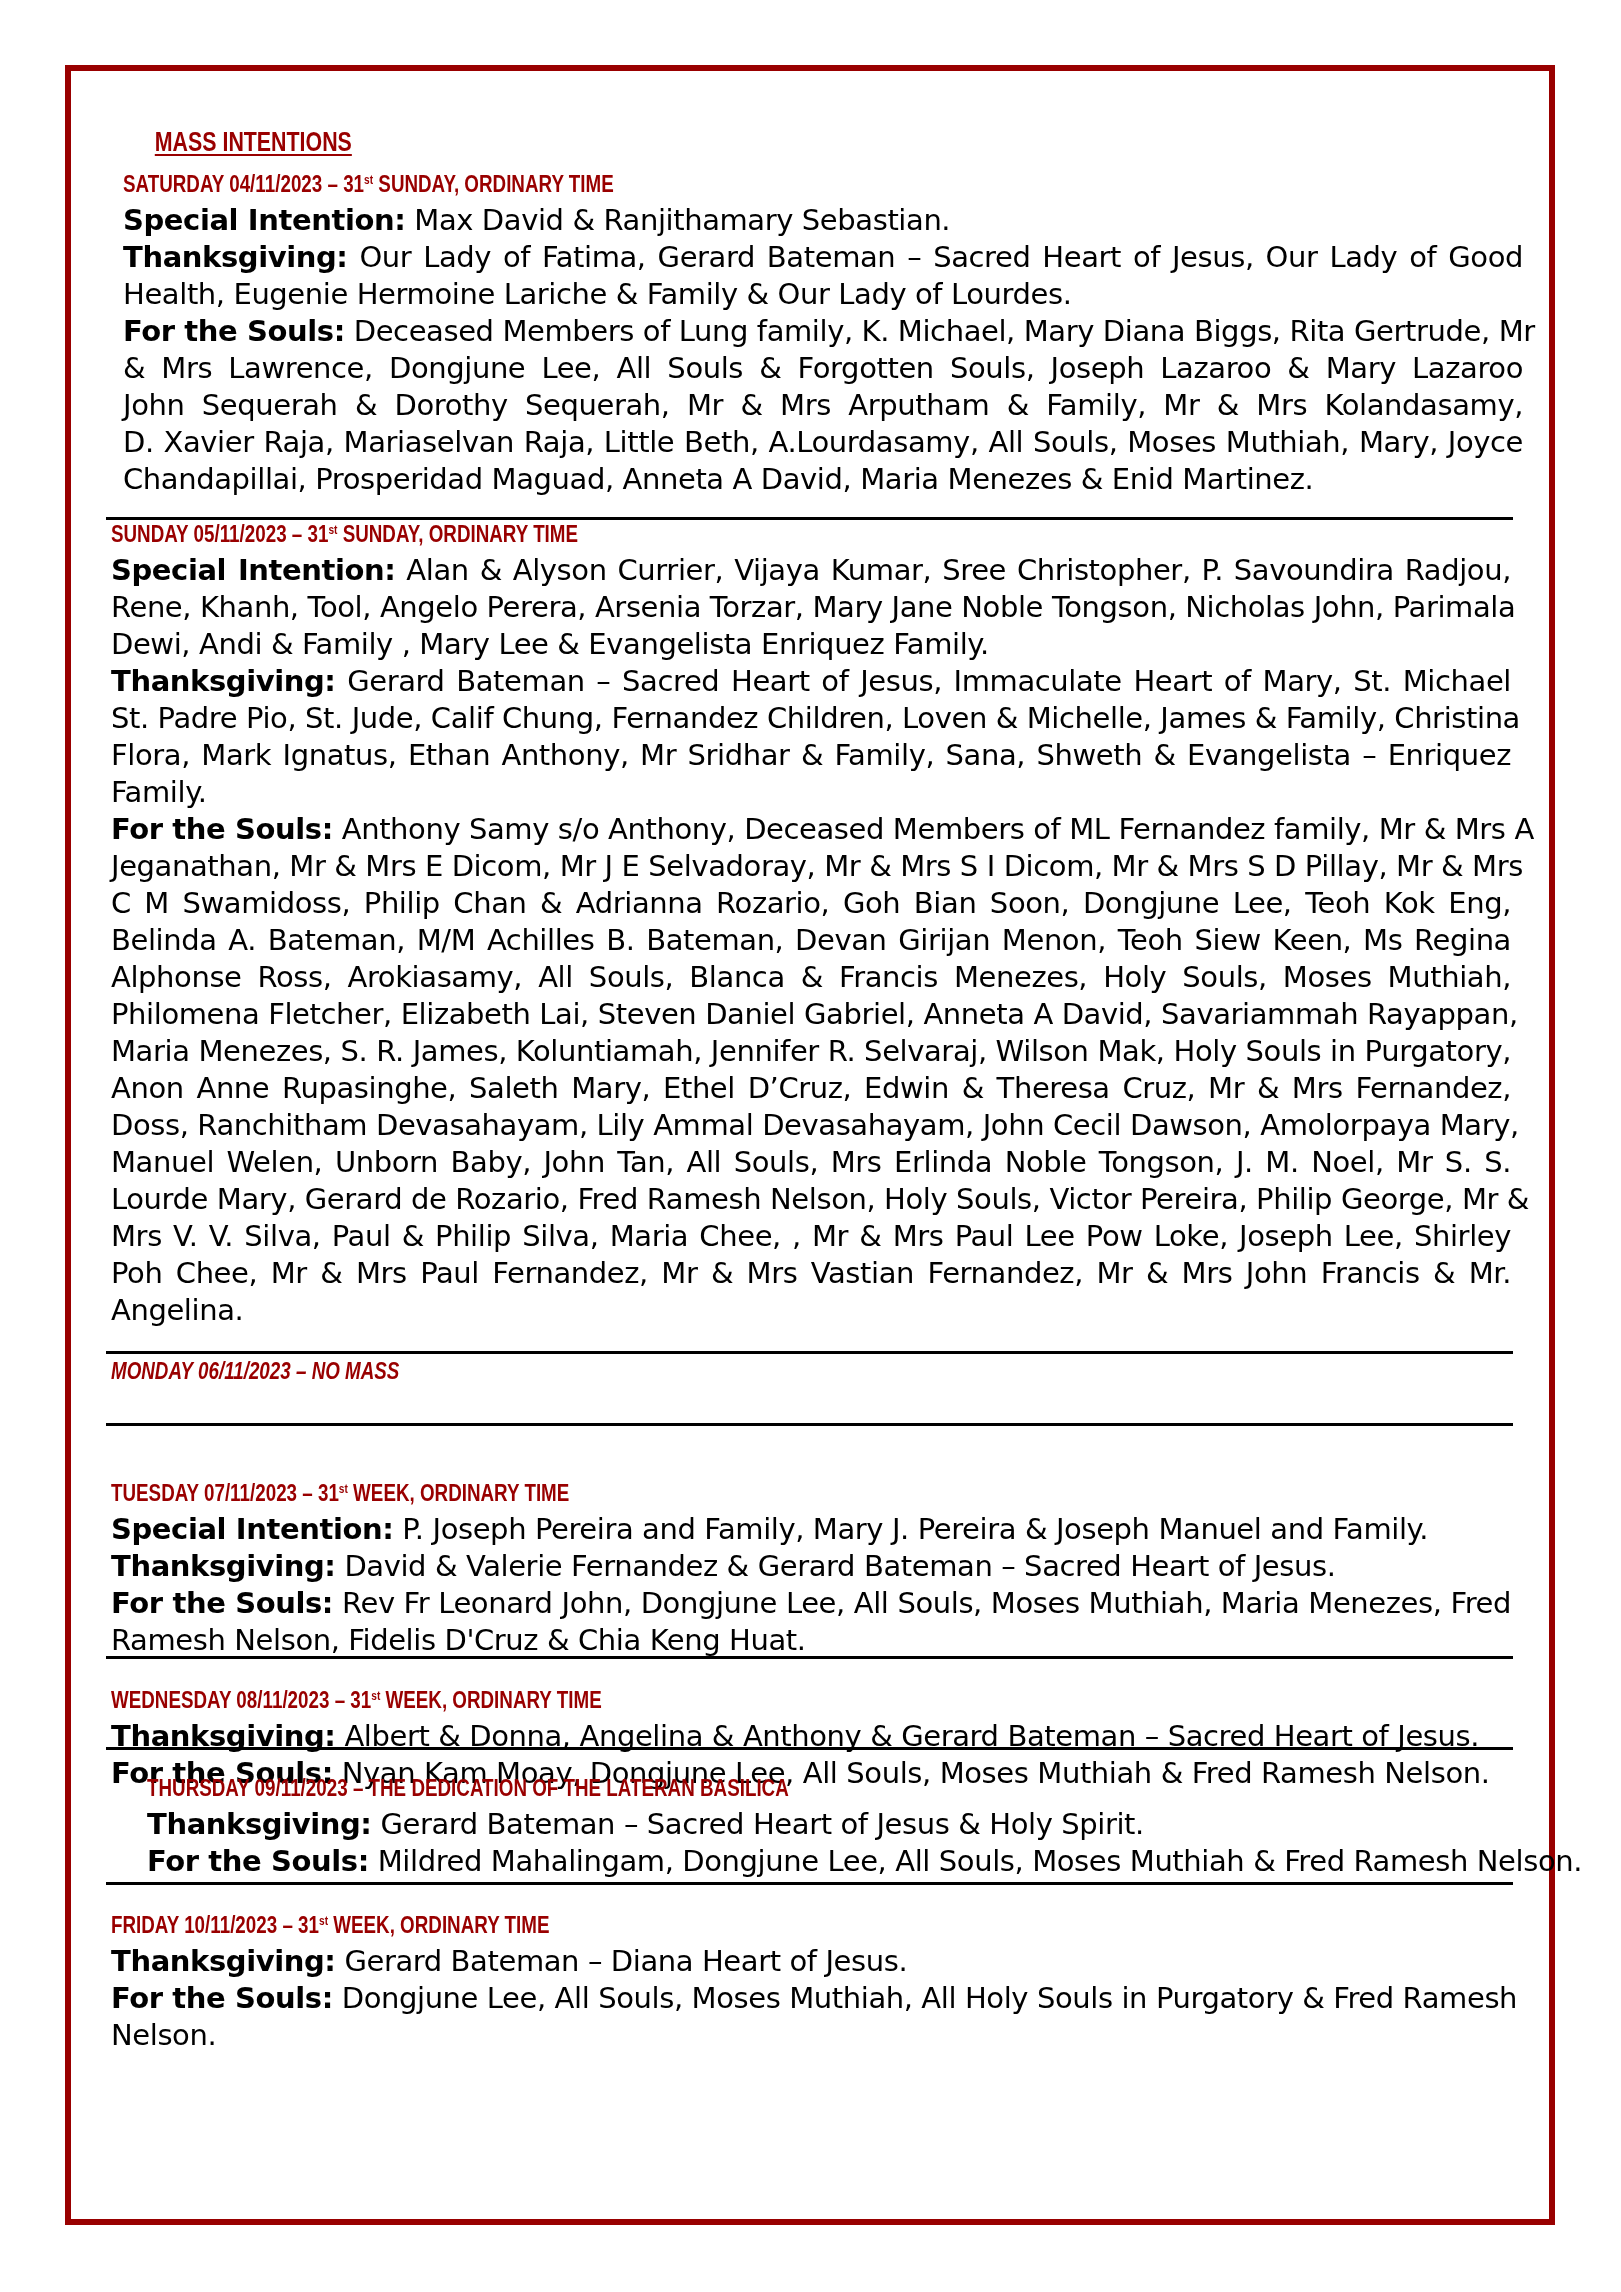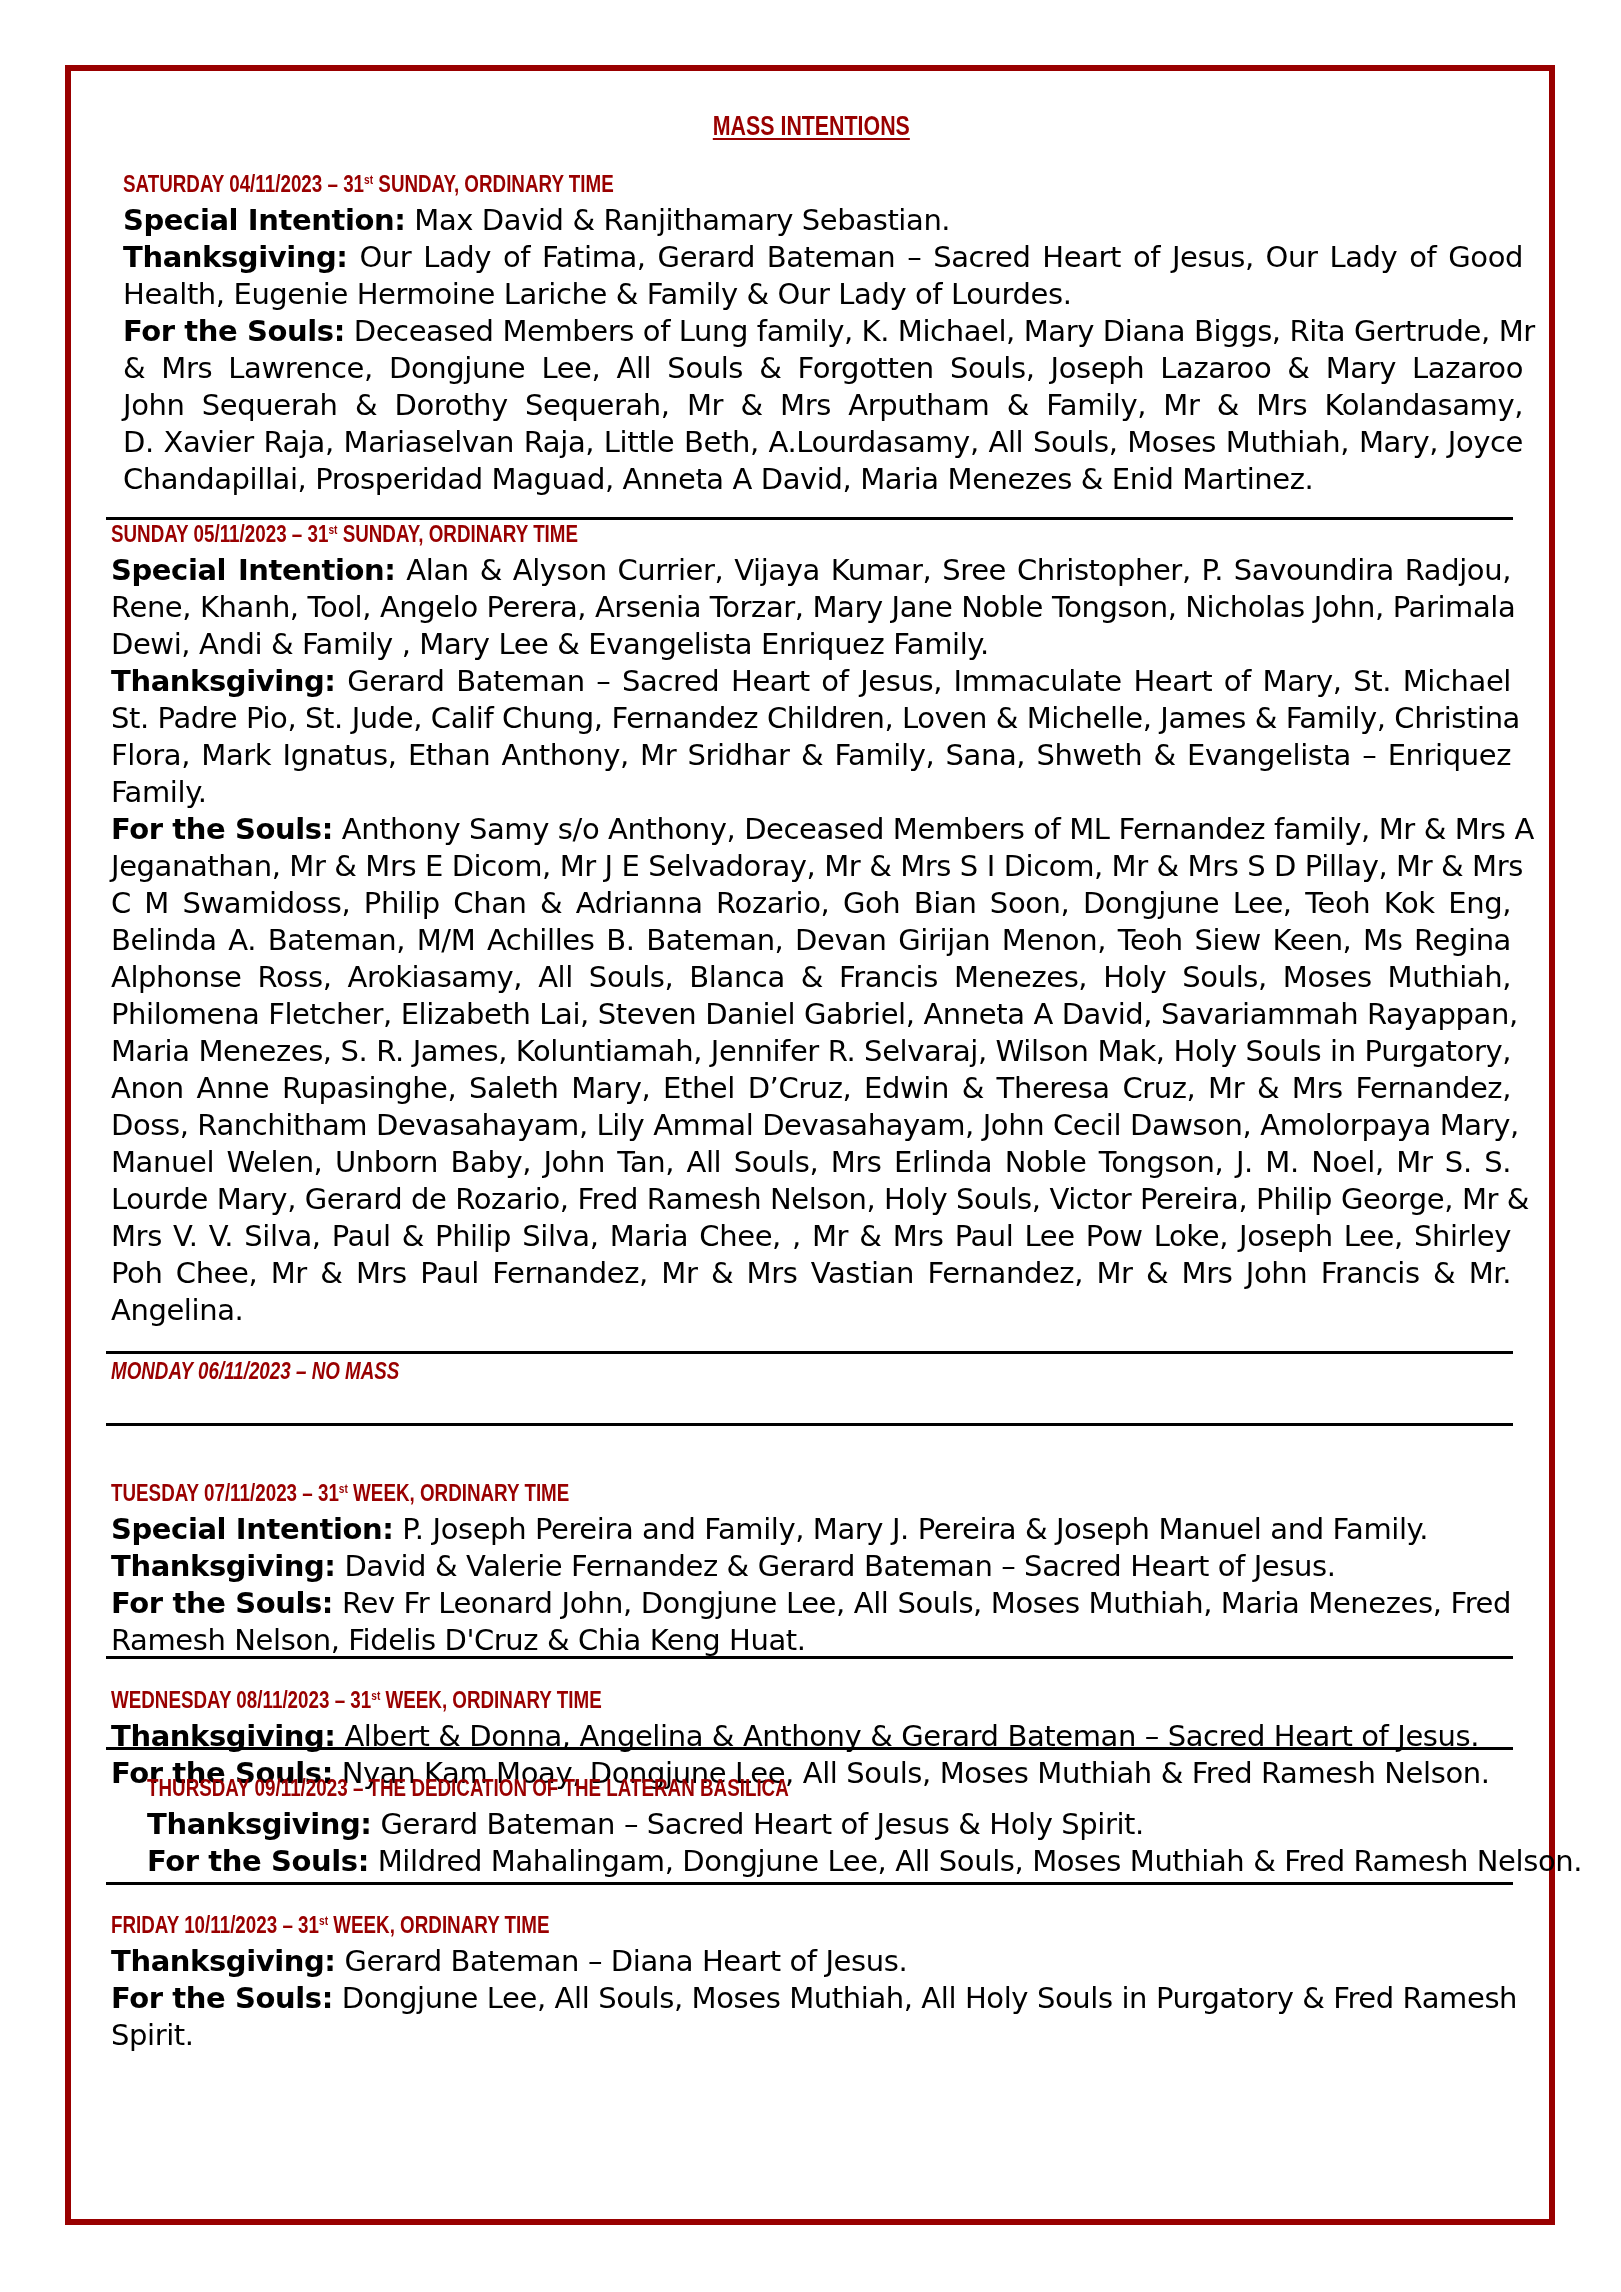--- a/index.html
+++ b/index.html
@@ -6,21 +6,21 @@
   body { width: 1621px; height: 2293px; position: relative; overflow: hidden; }
   .frame {
     position: absolute; left: 65px; top: 65px;
     width: 1478px; height: 2148px;
     border: 6.9px solid #990000; box-sizing: content-box;
   }
   .content {
     position: absolute; left: 111px; top: 106px; width: 1400px;
   }
   .page-title {
-    text-align: center; color: #990000; margin: 0;
+    color: #990000; margin: 16px;
     font-family: "Liberation Sans", sans-serif; font-weight: bold;
     font-size: 27.4px; line-height: 39px; height: 39px;
   }
   .page-title span {
     display: inline-block; transform: scaleX(0.78); transform-origin: center;
     text-decoration: underline; text-underline-offset: 2.9px; text-decoration-thickness: 2px;
   }
   .section { position: relative; }
   .day-heading {
     color: #990000; font-family: "Liberation Sans", sans-serif; font-weight: bold;
@@ -129,21 +129,21 @@
           <div class="line last"><span class="label">For the Souls:</span> <span>Mildred Mahalingam, Dongjune Lee, All Souls, Moses Muthiah &amp; Fred Ramesh Nelson.</span></div>
         </div>
       </div>
       <div class="section" style="position: absolute; left: 0px; width: 1400px; top: 1802px;">
         <div class="day-heading"><span class="inner"><span>FRIDAY 10/11/2023 – 31</span><sup>st</sup><span> WEEK, ORDINARY TIME</span></span></div>
         <div class="para">
           <div class="line last"><span class="label">Thanksgiving:</span> <span>Gerard Bateman – Diana Heart of Jesus.</span></div>
         </div>
         <div class="para">
           <div class="line"><span class="label">For the Souls:</span> <span>Dongjune Lee, All Souls, Moses Muthiah, All Holy Souls in Purgatory &amp; Fred Ramesh</span></div>
-          <div class="line last"><span>Spirit.</span></div>
+          <div class="line last"><span>Nelson.</span></div>
         </div>
       </div>
       <div class="sep" style="position: absolute; top: 411px; left: 0px;"></div>
       <div class="sep" style="position: absolute; top: 1245px; left: 0px;"></div>
       <div class="sep" style="position: absolute; top: 1317px; left: 0px;"></div>
       <div class="sep" style="position: absolute; top: 1550px; left: 0px;"></div>
       <div class="sep" style="position: absolute; top: 1641px; left: 0px;"></div>
       <div class="sep" style="position: absolute; top: 1776px; left: 0px;"></div>
     </div>
 </div>

